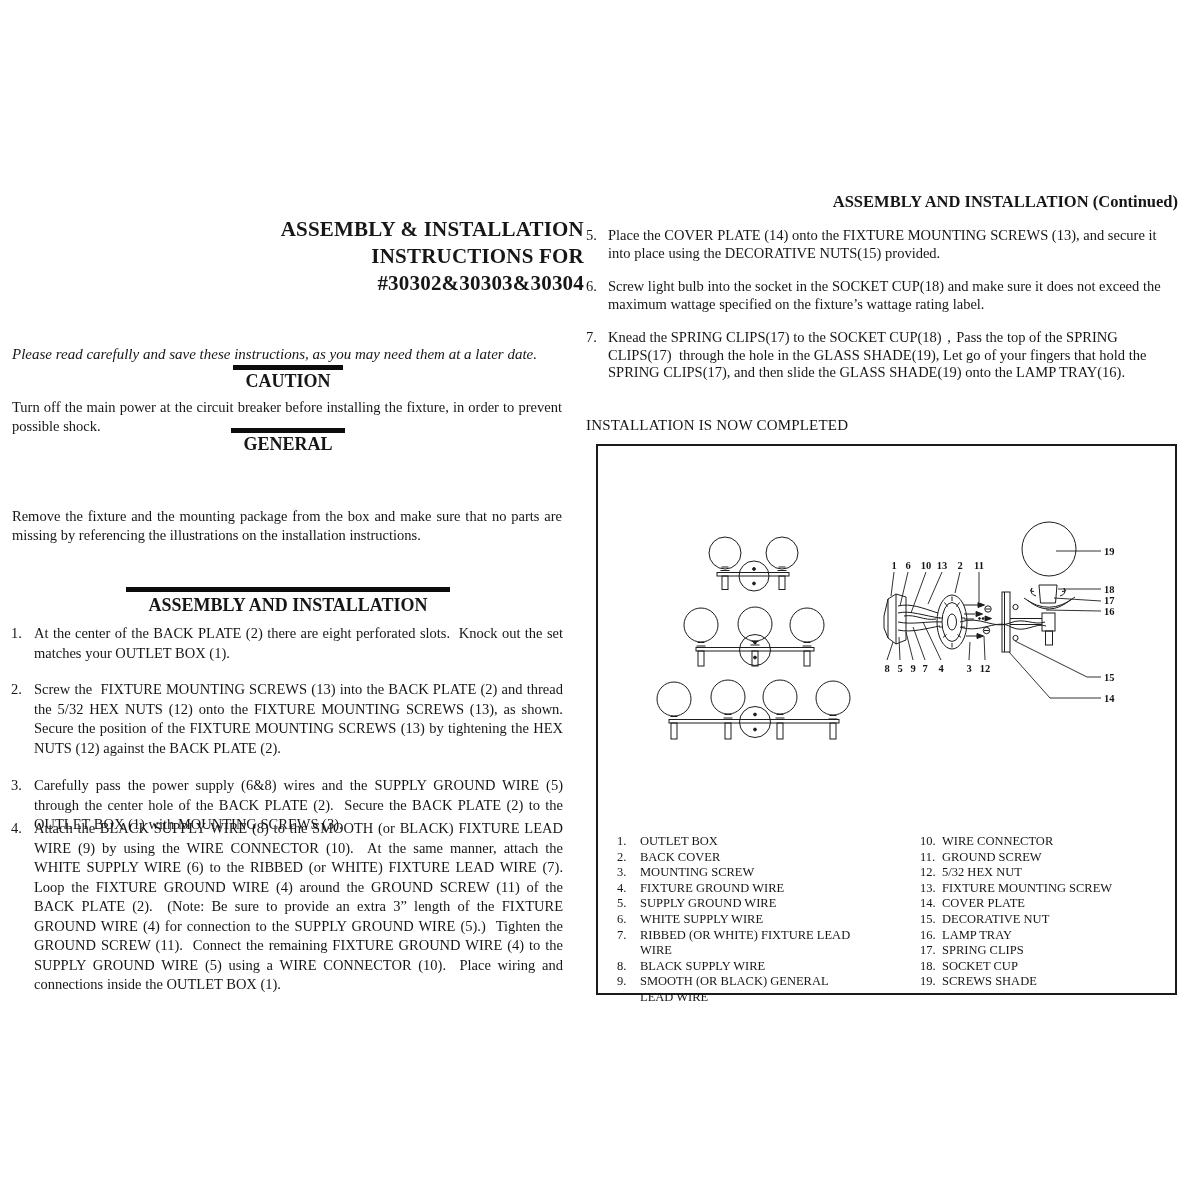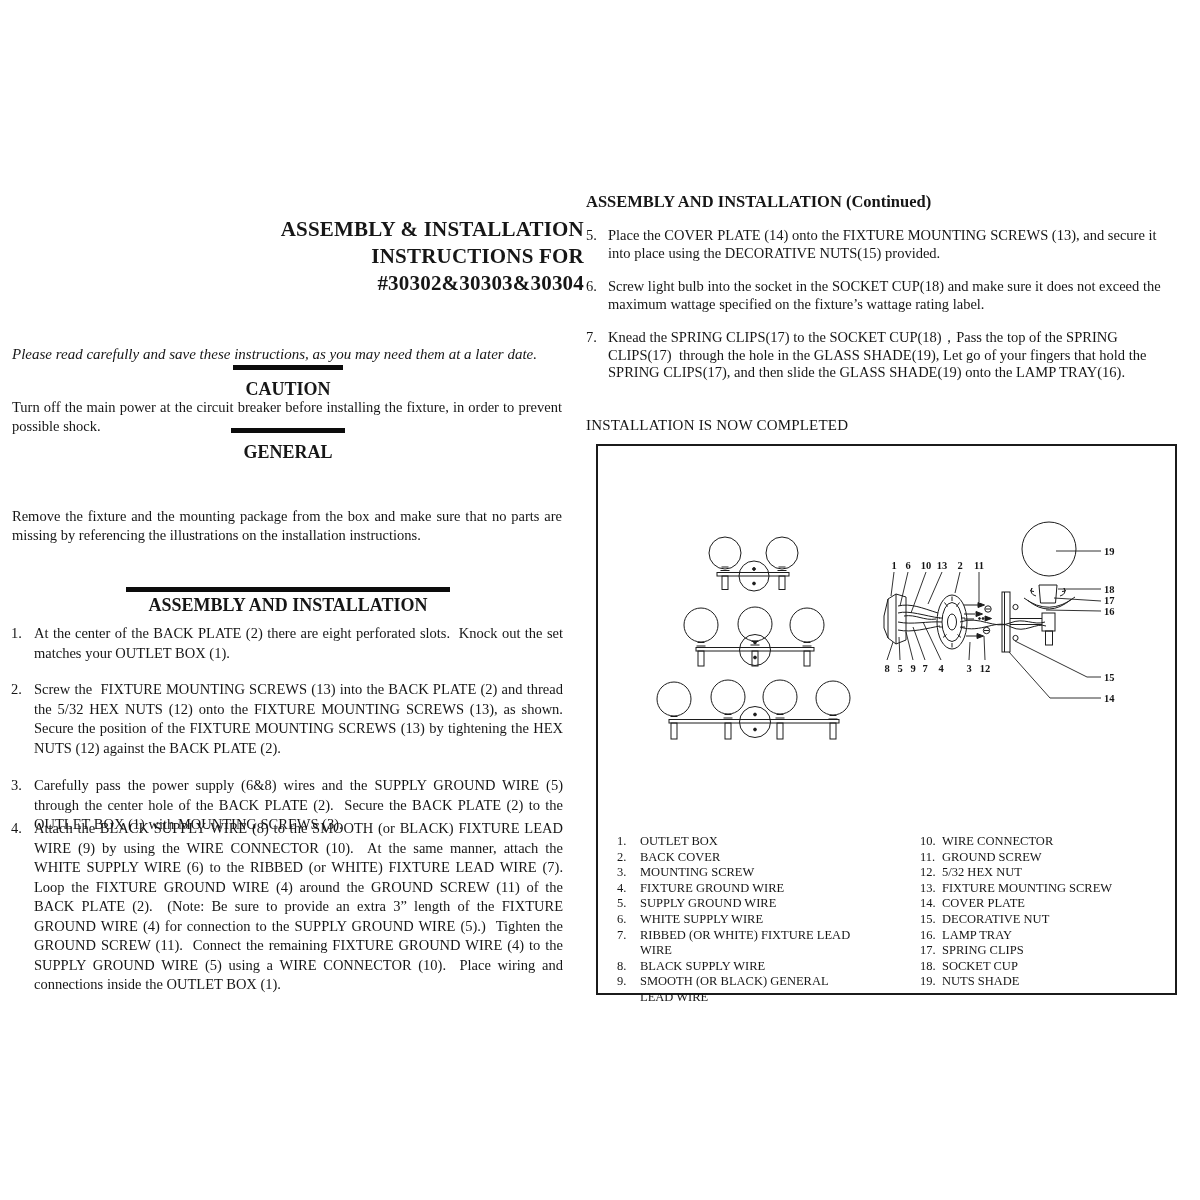--- a/index.html
+++ b/index.html
@@ -3,28 +3,28 @@
 <meta charset="utf-8">
 <style>
   html,body{margin:0;padding:0;}
   body{width:1200px;height:1200px;background:#ffffff;font-family:"Liberation Serif","DejaVu Serif",serif;color:#161616;}
   .page{position:relative;width:1200px;height:1200px;background:#fff;overflow:hidden;}
   .abs{position:absolute;}
   
   .title{left:44px;top:216px;width:540px;text-align:right;font-weight:bold;font-size:21px;line-height:27px;letter-spacing:.2px;}
   .note{left:12px;top:344px;width:545px;font-style:italic;font-size:15px;line-height:20px;}
   .sect-head{left:12px;width:552px;text-align:center;font-weight:bold;font-size:18px;line-height:20px;}
-  .barhead{display:inline-block;border-top:5px solid #0c0c0c;padding:9px 12px 0 12px;}
+  .barhead{display:inline-block;border-top:5px solid #0c0c0c;padding:1px 12px 0 12px;}
   .barhead.wide{padding:3px 22px 0 22px;}
   .bodytext{left:12px;width:550px;font-size:14.5px;line-height:19px;text-align:justify;white-space:pre-wrap;}
   .step{left:11px;width:552px;display:flex;font-size:14.5px;line-height:19.5px;}
   .step .num{flex:none;width:23px;}
   .step .txt{flex:1;text-align:justify;white-space:pre-wrap;}
   
-  .r-head{left:586px;top:192px;width:592px;text-align:left;font-weight:bold;font-size:16.5px;line-height:19px;}
+  .r-head{left:586px;top:192px;width:592px;text-align:right;font-weight:bold;font-size:16.5px;line-height:19px;}
   .rstep{left:586px;width:581px;display:flex;font-size:14.5px;line-height:17.5px;}
   .rstep .num{flex:none;width:22px;}
   .rstep .txt{flex:1;white-space:pre-wrap;}
   .completed{left:586px;top:416px;width:560px;font-size:15px;line-height:18px;letter-spacing:.2px;}
   
   .figure-box{left:596px;top:444px;width:581px;height:551px;border:2px solid #1b1b1b;box-sizing:border-box;}
   .figure-box svg{position:absolute;left:0;top:0;}
   .plist{position:absolute;top:388px;font-size:12.5px;line-height:15.6px;}
   .plist.pl-left{left:19px;width:248px;}
   .plist.pl-right{left:322px;width:245px;}
@@ -333,18 +333,18 @@
       <div class="prow">
           <span class="pnum">17.</span>
           <span class="plab">SPRING CLIPS</span>
         </div>
       <div class="prow">
           <span class="pnum">18.</span>
           <span class="plab">SOCKET CUP</span>
         </div>
       <div class="prow">
           <span class="pnum">19.</span>
-          <span class="plab">NUTS SHADE</span>
+          <span class="plab">SCREWS SHADE</span>
         </div>
     </div>
 
   </div>
 </div>
 
 </body></html>

